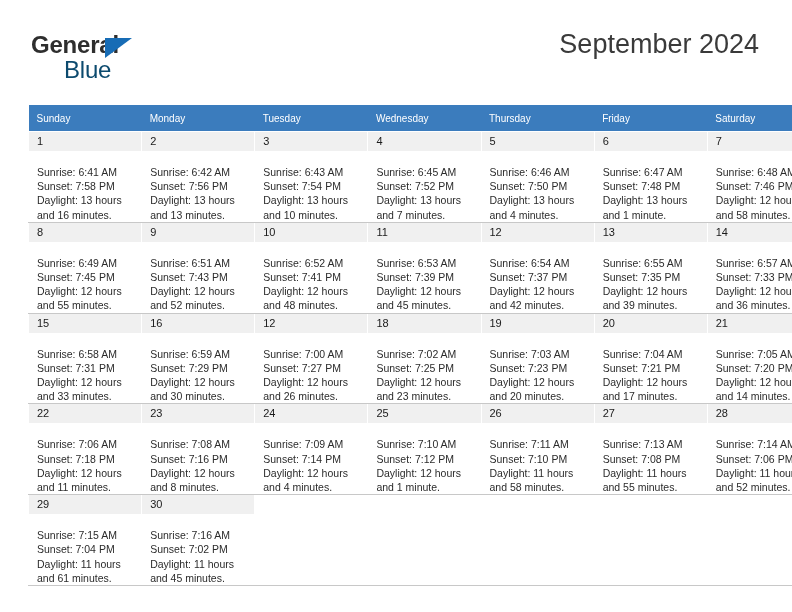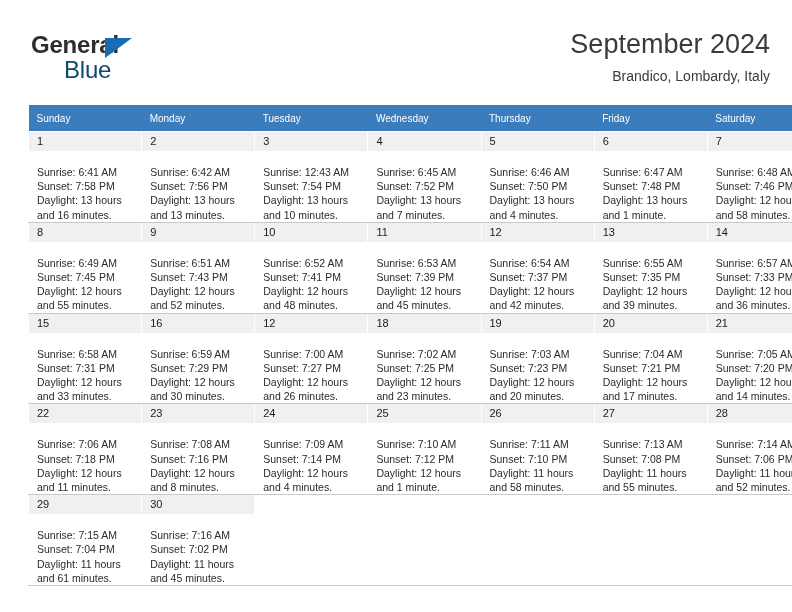--- a/index.html
+++ b/index.html
@@ -59,21 +59,21 @@
     position: absolute;
     left: 33px;
     top: 25px;
     font-size: 24px;
     letter-spacing: -0.2px;
     color: #0c4a6e;
     font-family: "Liberation Sans", sans-serif;
   }
   .title-block {
     position: absolute;
-    right: 22px;
+    right: 33px;
     top: 28px;
     text-align: right;
   }
   .cal-title {
     font-size: 27px;
     color: #3a3a3a;
     font-weight: normal;
     line-height: 32px;
     white-space: nowrap;
   }
@@ -147,21 +147,20 @@
   <div class="header">
 
     <div class="logo">
       <span class="logo-general">General</span>
       <span class="logo-tri"></span>
       <span class="logo-blue">Blue</span>
     </div>
 
     <div class="title-block">
       <div class="cal-title">September 2024</div>
-      <div class="cal-subtitle">Brandico, Lombardy, Italy</div>
     </div>
 
   </div>
 
   <table class="calendar">
     <thead>
       <tr>
         <th>Sunday</th>
         <th>Monday</th>
         <th>Tuesday</th>
@@ -188,21 +187,21 @@
           <div class="cellinfo">
             <div>Sunrise: 6:42 AM</div>
             <div>Sunset: 7:56 PM</div>
             <div>Daylight: 13 hours</div>
             <div>and 13 minutes.</div>
           </div>
         </td>
         <td>
           <div class="daynum">3</div>
           <div class="cellinfo">
-            <div>Sunrise: 12:43 AM</div>
+            <div>Sunrise: 6:43 AM</div>
             <div>Sunset: 7:54 PM</div>
             <div>Daylight: 13 hours</div>
             <div>and 10 minutes.</div>
           </div>
         </td>
         <td>
           <div class="daynum">4</div>
           <div class="cellinfo">
             <div>Sunrise: 6:45 AM</div>
             <div>Sunset: 7:52 PM</div>

